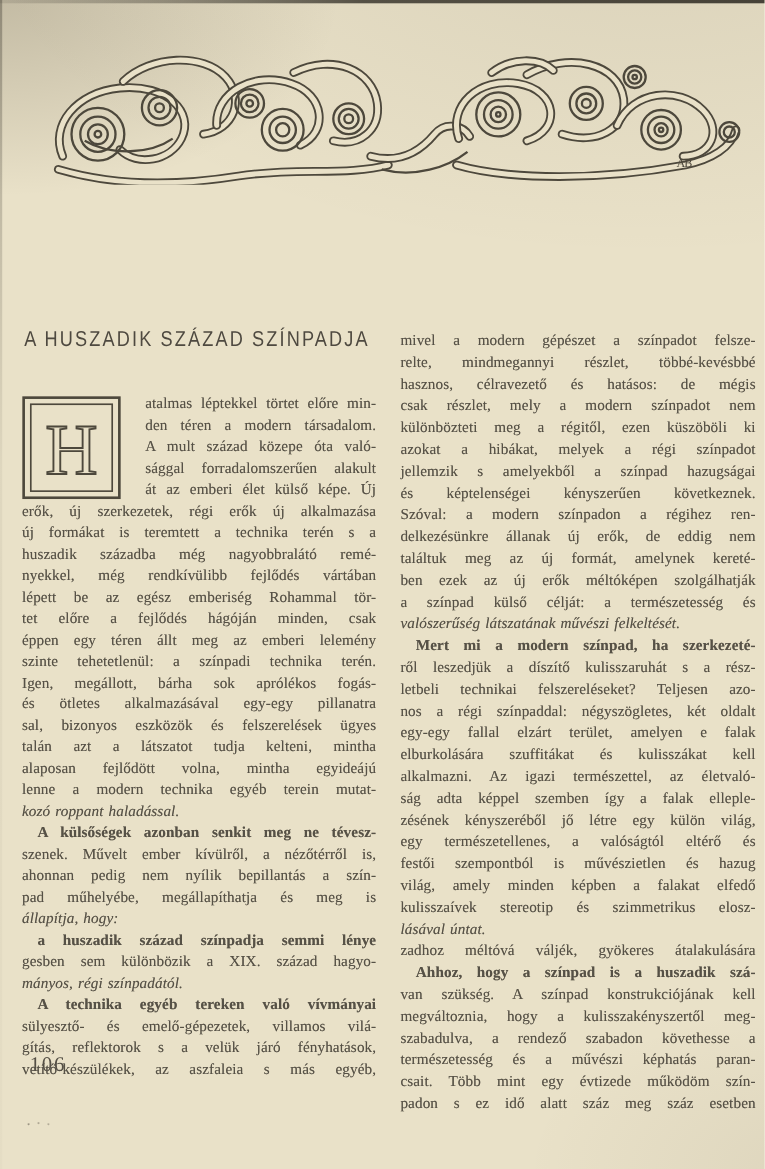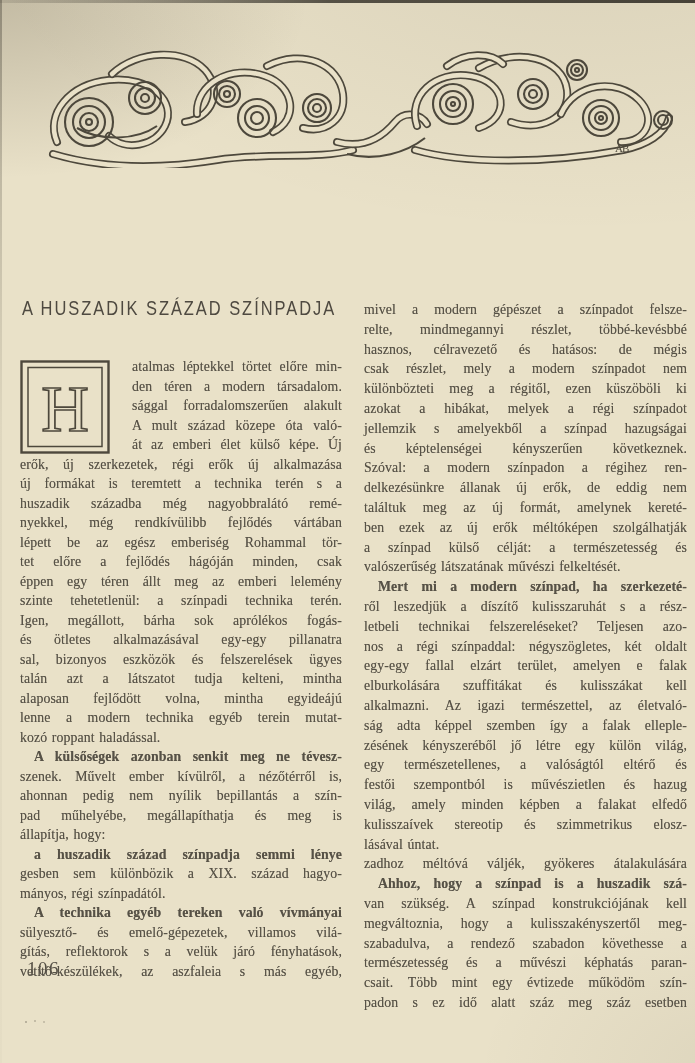--- a/index.html
+++ b/index.html
@@ -43,21 +43,21 @@
   }
   .col{position:absolute;}
   #col-left{left:20px;top:357px;width:322px;--lh:19.5px;}
   #col-right{left:364px;top:300px;width:323px;--lh:19.8px;}
   .line{
     line-height:var(--lh);font-size:13.8px;
     text-align:justify;text-align-last:justify;
     word-spacing:1px;letter-spacing:0.1px;
     text-shadow:0 0 0.5px rgba(86,81,70,0.55);
   }
-  .line.end{text-align-last:left;}
+  .line.end{text-align-last:left;font-style:italic;}
   .line.indent{text-indent:14px;font-weight:bold;}
   .dropcap{float:left;width:90px;height:94px;margin:3px 22px 0 0;}
   #pagenum{position:absolute;left:27px;top:958px;font-size:19px;letter-spacing:1.5px;color:#555046;text-align:center;}
 </style>
 </head>
 <body>
 
 <div id="page">
   <div id="top-edge"></div>
   <div id="left-edge"></div>
@@ -131,22 +131,22 @@
   <div class="col" id="col-left">
     <div class="dropcap">
       <svg viewBox="0 0 90 94" width="90" height="94">
         <rect x="1.5" y="1.5" width="87" height="91" fill="none" stroke="#4d483c" stroke-width="2.4"></rect>
         <rect x="8" y="7.5" width="74" height="79" fill="none" stroke="#4d483c" stroke-width="1.5"></rect>
         <text x="45" y="71" text-anchor="middle" font-size="66" font-family="Liberation Serif, serif" fill="none" stroke="#4d483c" stroke-width="1.7">H</text>
       </svg>
     </div>
   <div class="line">atalmas léptekkel törtet előre min-</div>
       <div class="line">den téren a modern társadalom.</div>
+      <div class="line">A mult század közepe óta való-</div>
       <div class="line">sággal forradalomszerűen alakult</div>
-      <div class="line">A mult század közepe óta való-</div>
       <div class="line">át az emberi élet külső képe. Új</div>
       <div class="line">erők, új szerkezetek, régi erők új alkalmazása</div>
       <div class="line">új formákat is teremtett a technika terén s a</div>
       <div class="line">huszadik századba még nagyobbralátó remé-</div>
       <div class="line">nyekkel, még rendkívülibb fejlődés vártában</div>
       <div class="line">lépett be az egész emberiség Rohammal tör-</div>
       <div class="line">tet előre a fejlődés hágóján minden, csak</div>
       <div class="line">éppen egy téren állt meg az emberi lelemény</div>
       <div class="line">szinte tehetetlenül: a színpadi technika terén.</div>
       <div class="line">Igen, megállott, bárha sok aprólékos fogás-</div>

